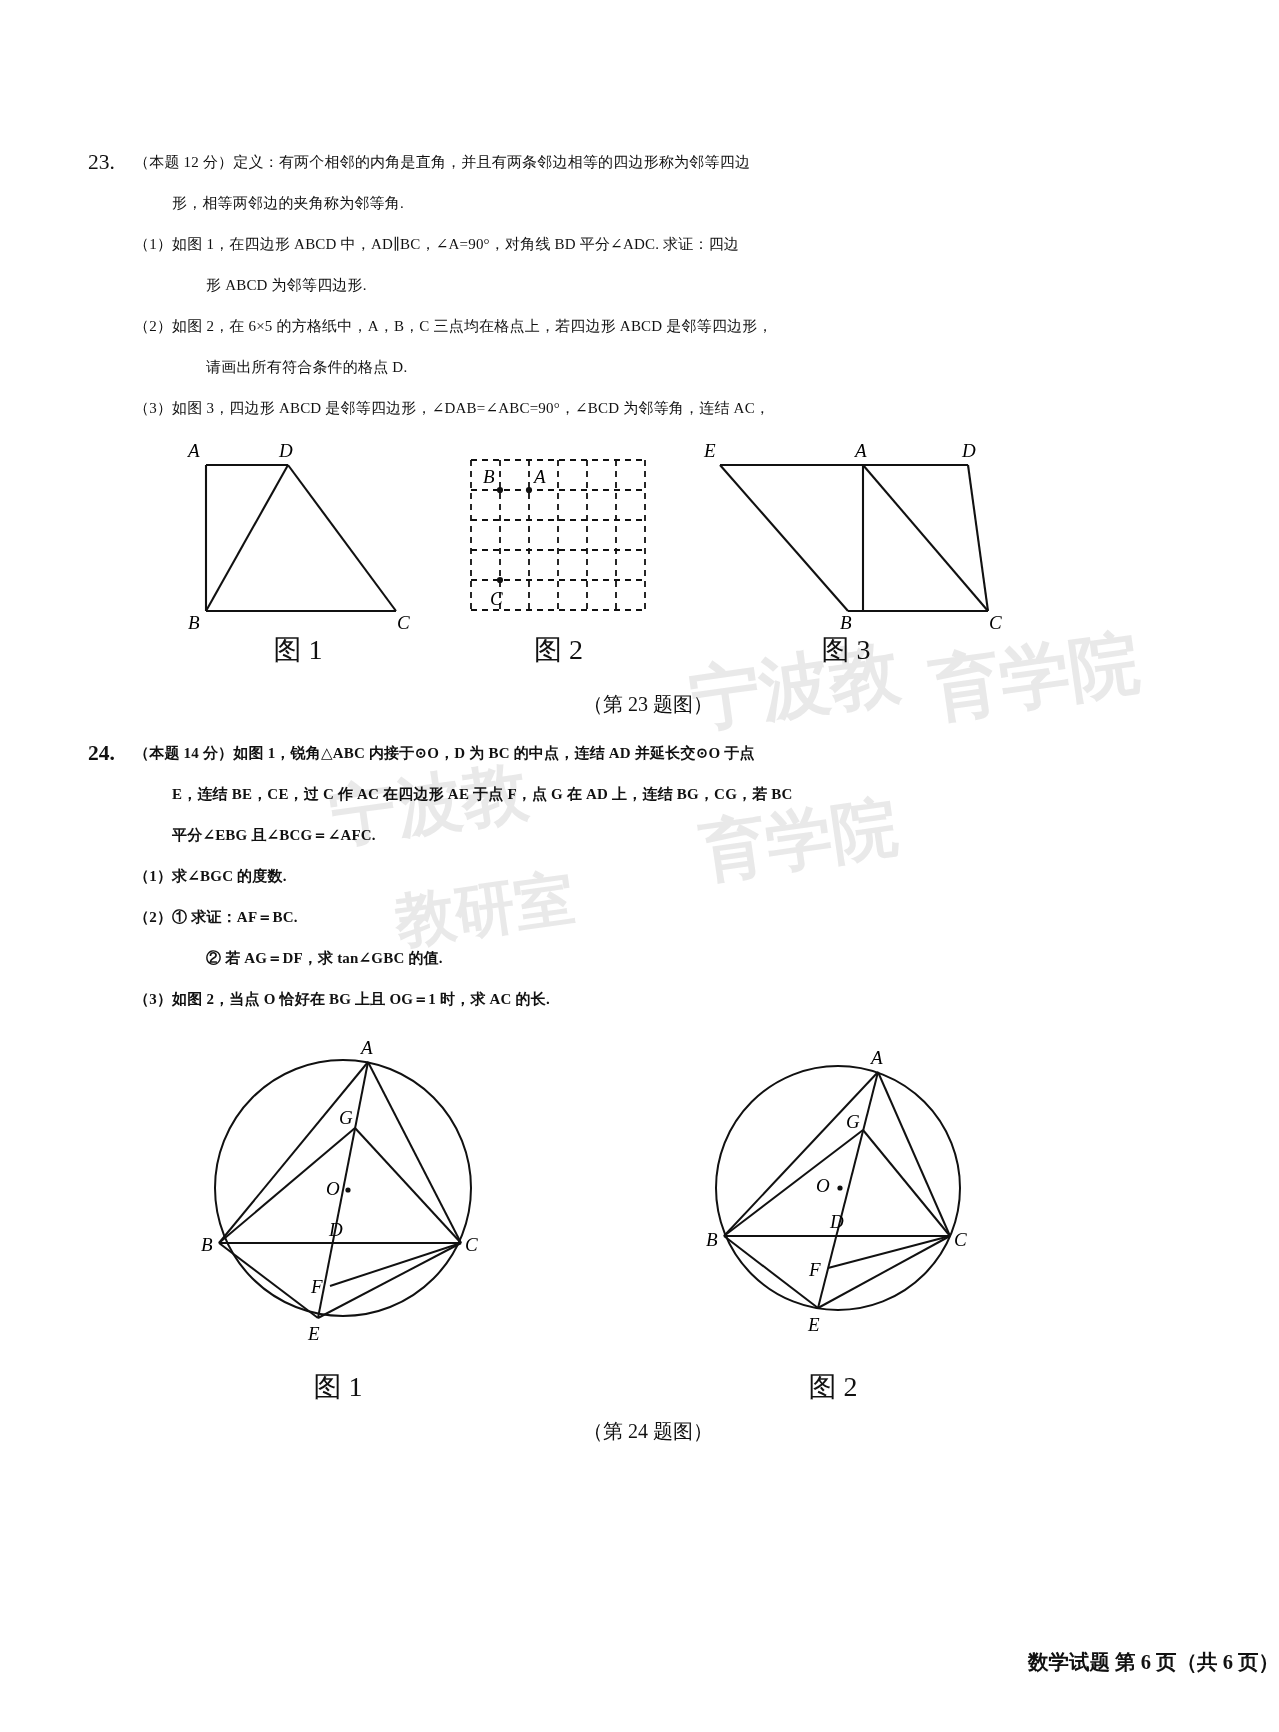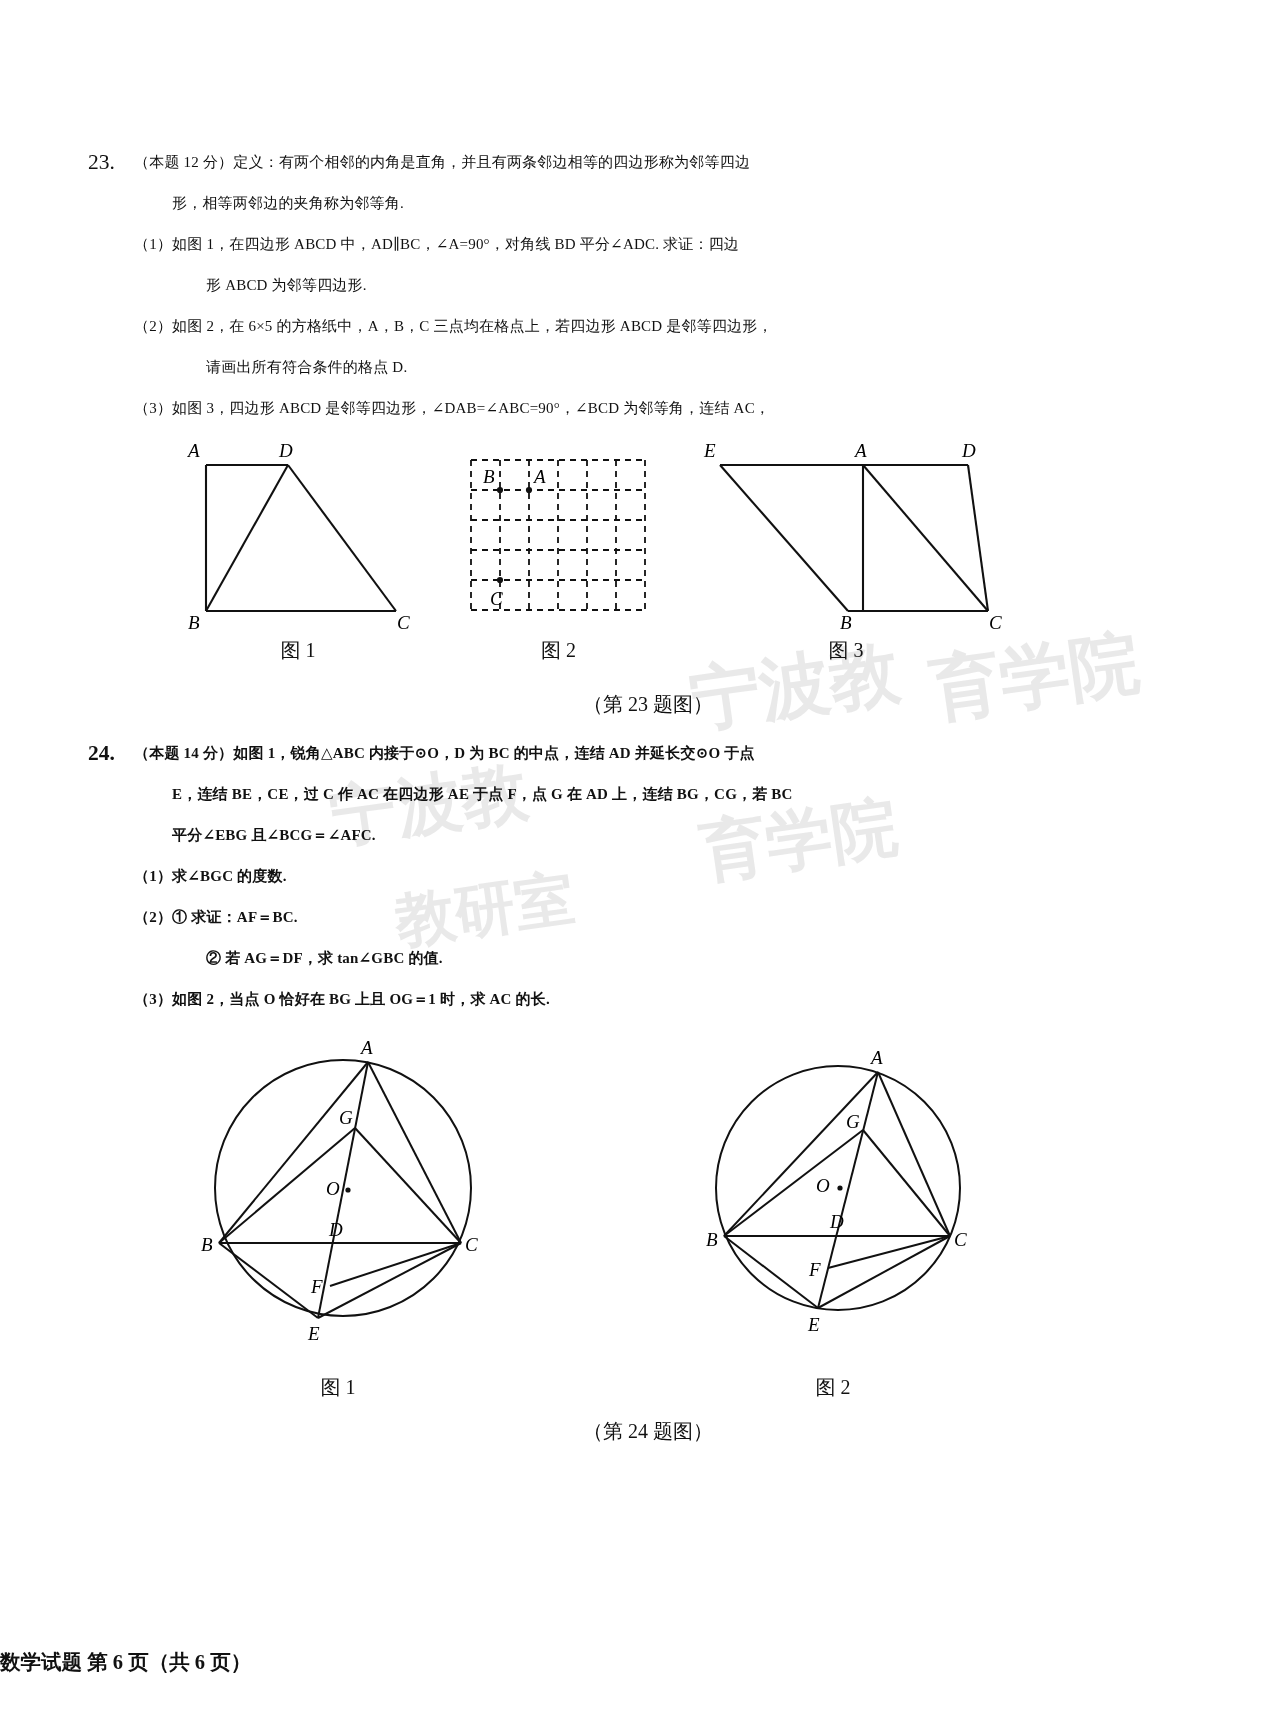--- a/index.html
+++ b/index.html
@@ -48,21 +48,21 @@
   .indent-2 { padding-left: 38px; }
   .indent-3 { padding-left: 72px; }
 
   
   .fig-row {
     position: relative;
     width: 1100px;
   }
   .fig-caption {
     text-align: center;
-    font-size: 20px;
+    font-size: 28px;
     line-height: 26px;
   }
   .group-caption {
     text-align: center;
     font-size: 20px;
     line-height: 30px;
   }
 
   
   .watermark {
@@ -75,21 +75,21 @@
     pointer-events: none;
     user-select: none;
   }
 
   
   .footer {
     position: absolute;
     left: 0;
     top: 1648px;
     width: 1279px;
-    text-align: left;
+    text-align: right;
     font-size: 20.5px;
     font-weight: bold;
   }
 
   svg { display: block; }
   text { font-family: "Liberation Serif", serif; font-style: italic; }
 </style>
 </head>
 <body>
 

